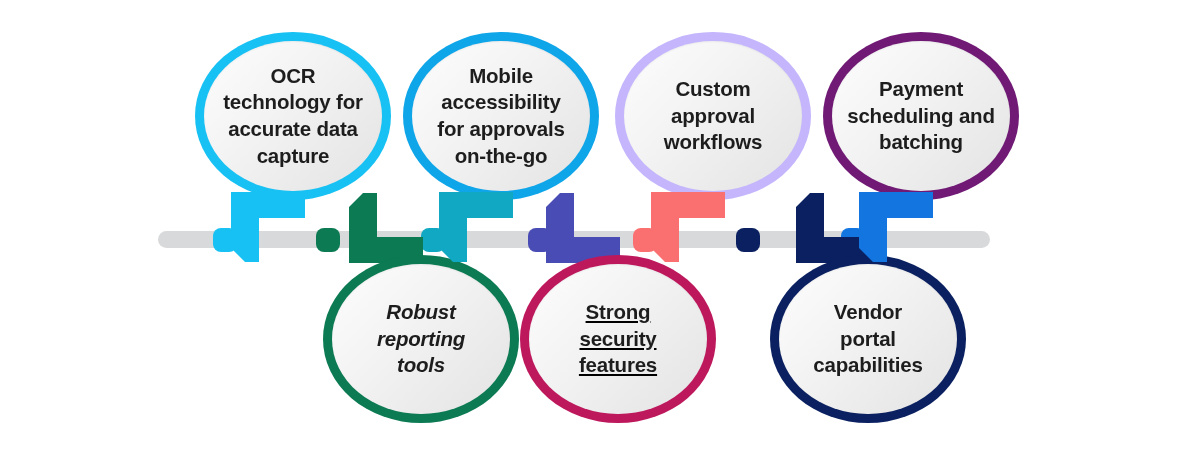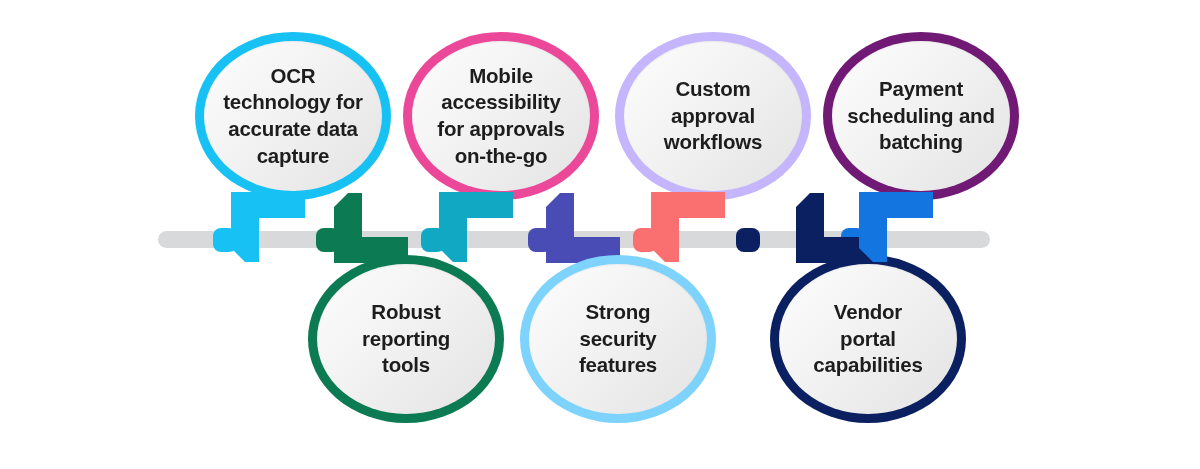--- a/index.html
+++ b/index.html
@@ -98,50 +98,50 @@
             <div class="label">OCR
 technology for
 accurate data
 capture</div>
           </div>
         </div>
         <svg class="tail" viewBox="0 0 196 80">
           <path d="M 36 0 L 36 56 L 50 70 L 64 70 L 64 26 L 110 26 L 110 0 Z" fill="#18c1f3"></path>
         </svg>
       </div>
-      <div class="bubble down row-bottom" style="left: 406px;">
+      <div class="bubble down row-bottom" style="left: 421px; font-style: italic;">
         <svg class="tail" viewBox="0 0 196 80" style="transform: scaleY(-1);">
           <path d="M 26 0 L 26 56 L 40 70 L 54 70 L 54 26 L 100 26 L 100 0 Z" fill="#0c7a53"></path>
         </svg>
         <div class="shell" style="background: rgb(12, 122, 83);">
           <div class="inner">
             <div class="label">Robust
 reporting
 tools</div>
           </div>
         </div>
       </div>
       <div class="bubble up row-top" style="left: 501px;">
-        <div class="shell" style="background: #ec4899;">
+        <div class="shell" style="background: #0ea5e9;">
           <div class="inner">
             <div class="label">Mobile
 accessibility
 for approvals
 on-the-go</div>
           </div>
         </div>
         <svg class="tail" viewBox="0 0 196 80">
           <path d="M 36 0 L 36 56 L 50 70 L 64 70 L 64 26 L 110 26 L 110 0 Z" fill="#11a8c3"></path>
         </svg>
       </div>
       <div class="bubble down row-bottom" style="left: 618px;">
         <svg class="tail" viewBox="0 0 196 80" style="transform: scaleY(-1);">
           <path d="M 26 0 L 26 56 L 40 70 L 54 70 L 54 26 L 100 26 L 100 0 Z" fill="#4a4cb5"></path>
         </svg>
-        <div class="shell" style="background: #7dd3fc;">
+        <div class="shell" style="background: #be185d; text-decoration: underline;">
           <div class="inner">
             <div class="label">Strong
 security
 features</div>
           </div>
         </div>
       </div>
       <div class="bubble up row-top" style="left: 713px;">
         <div class="shell" style="background: #c4b5fd;">
           <div class="inner">

